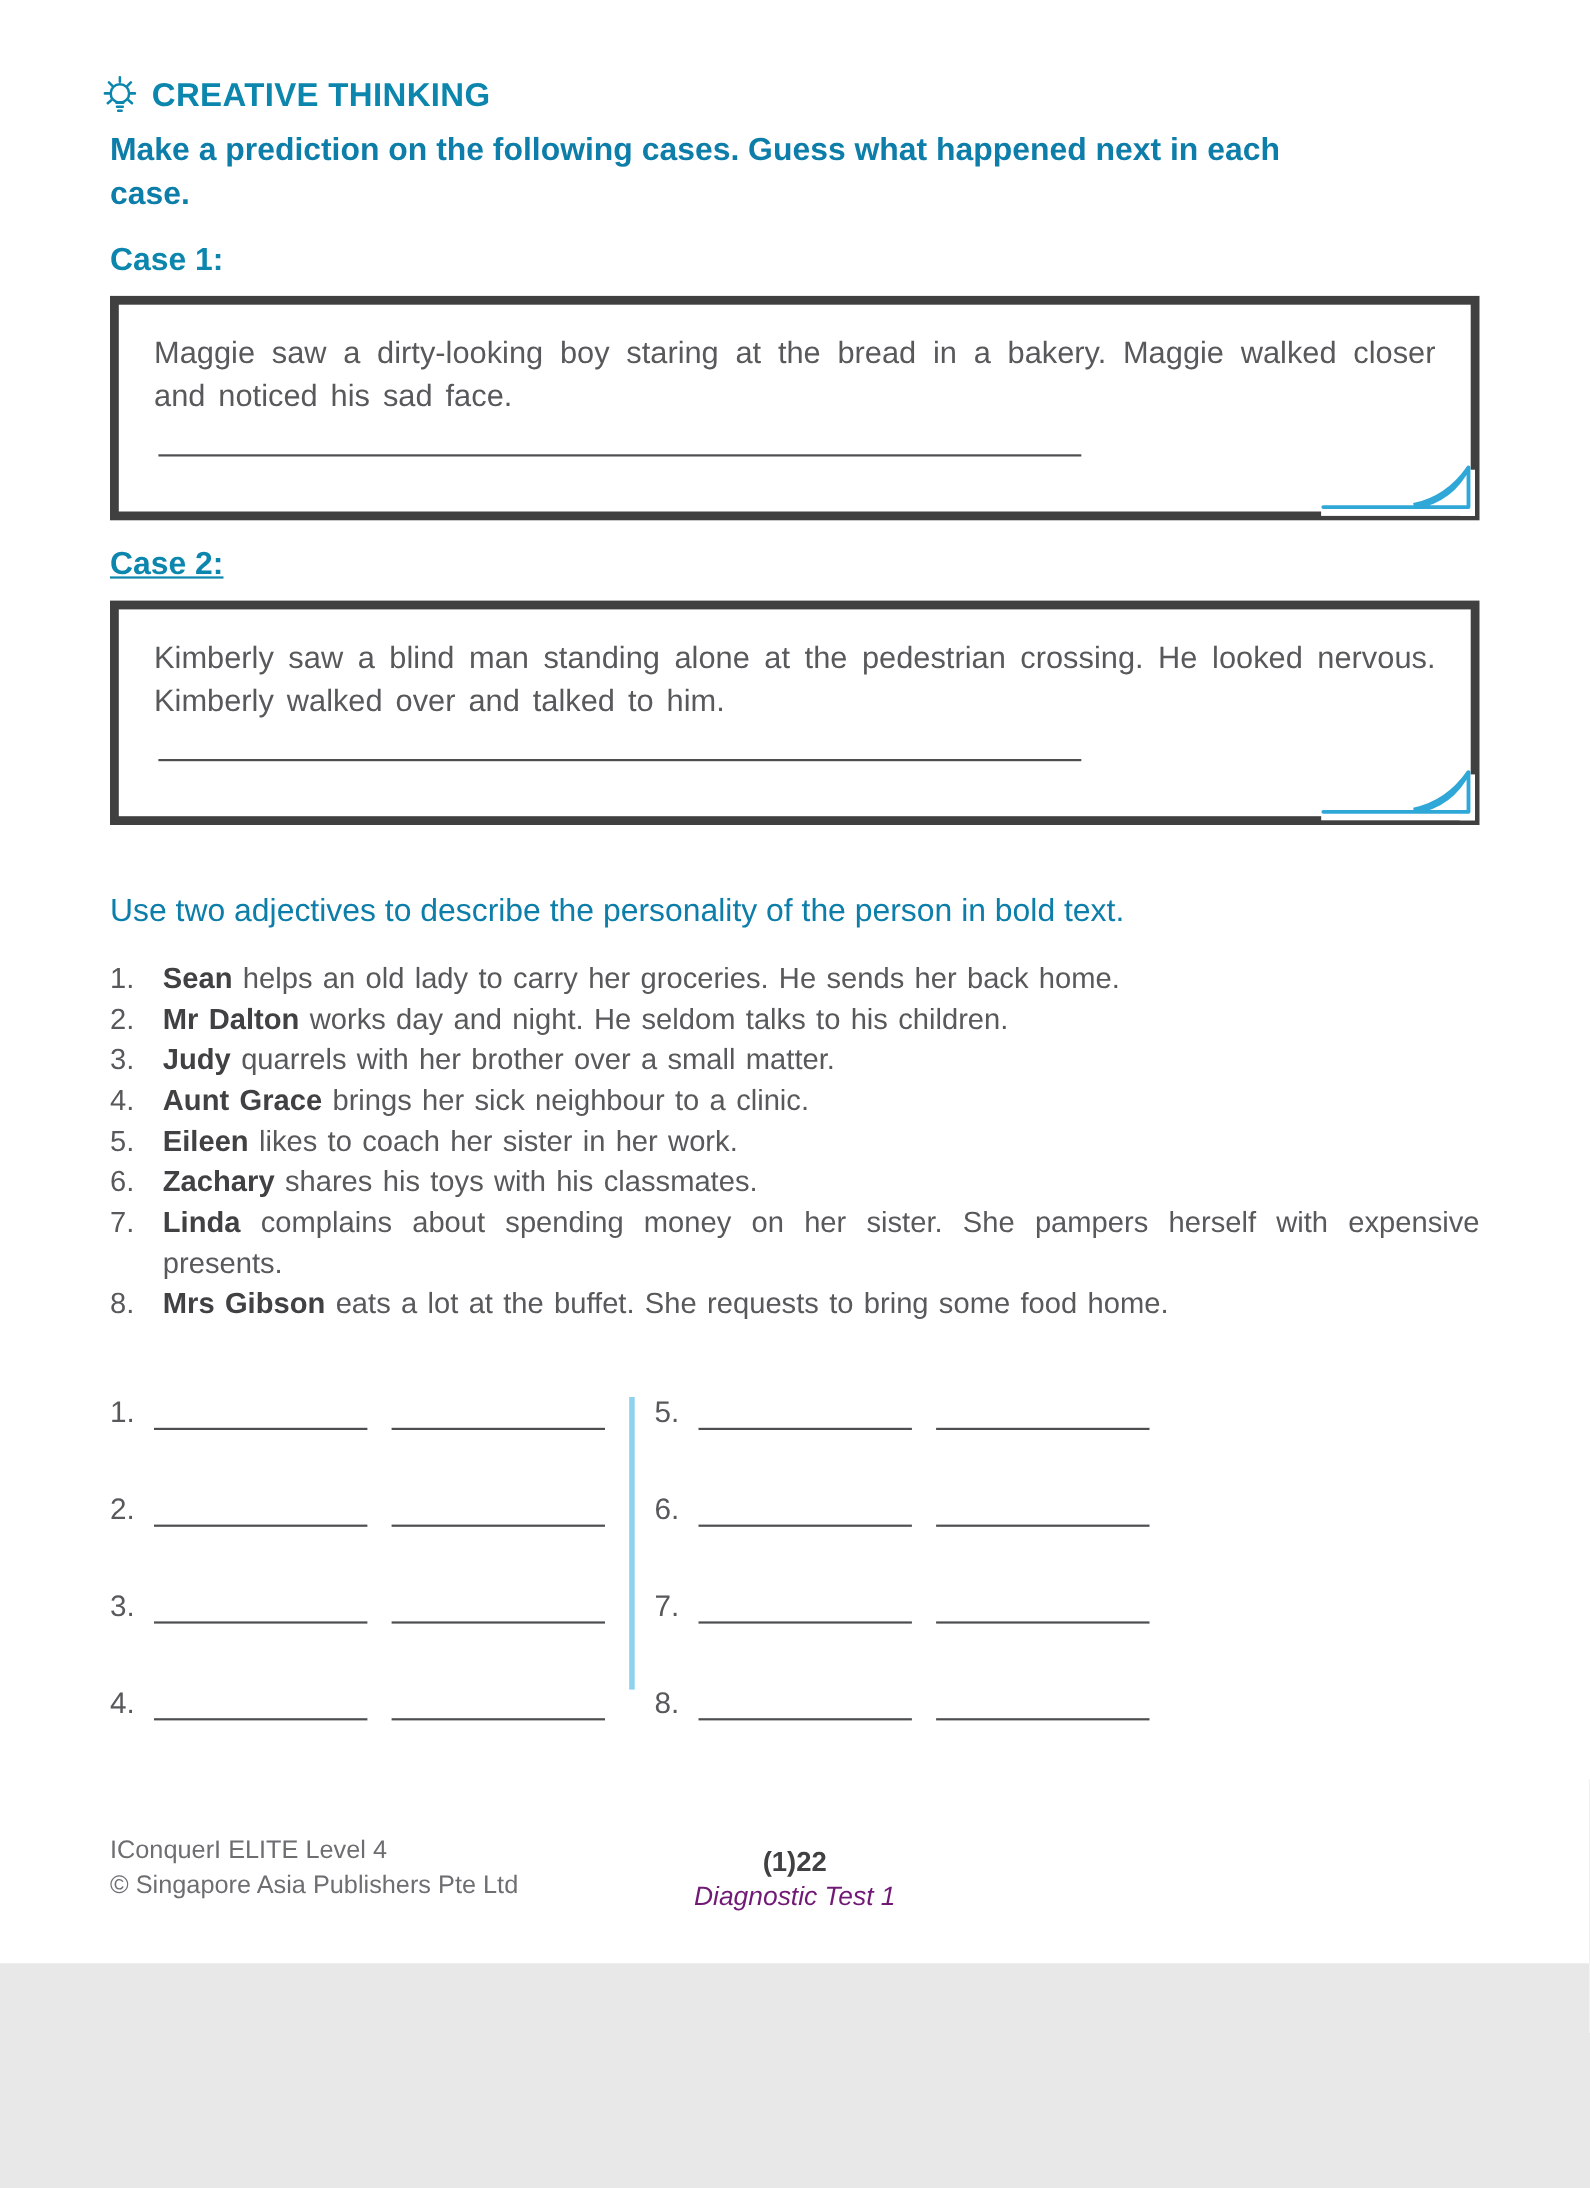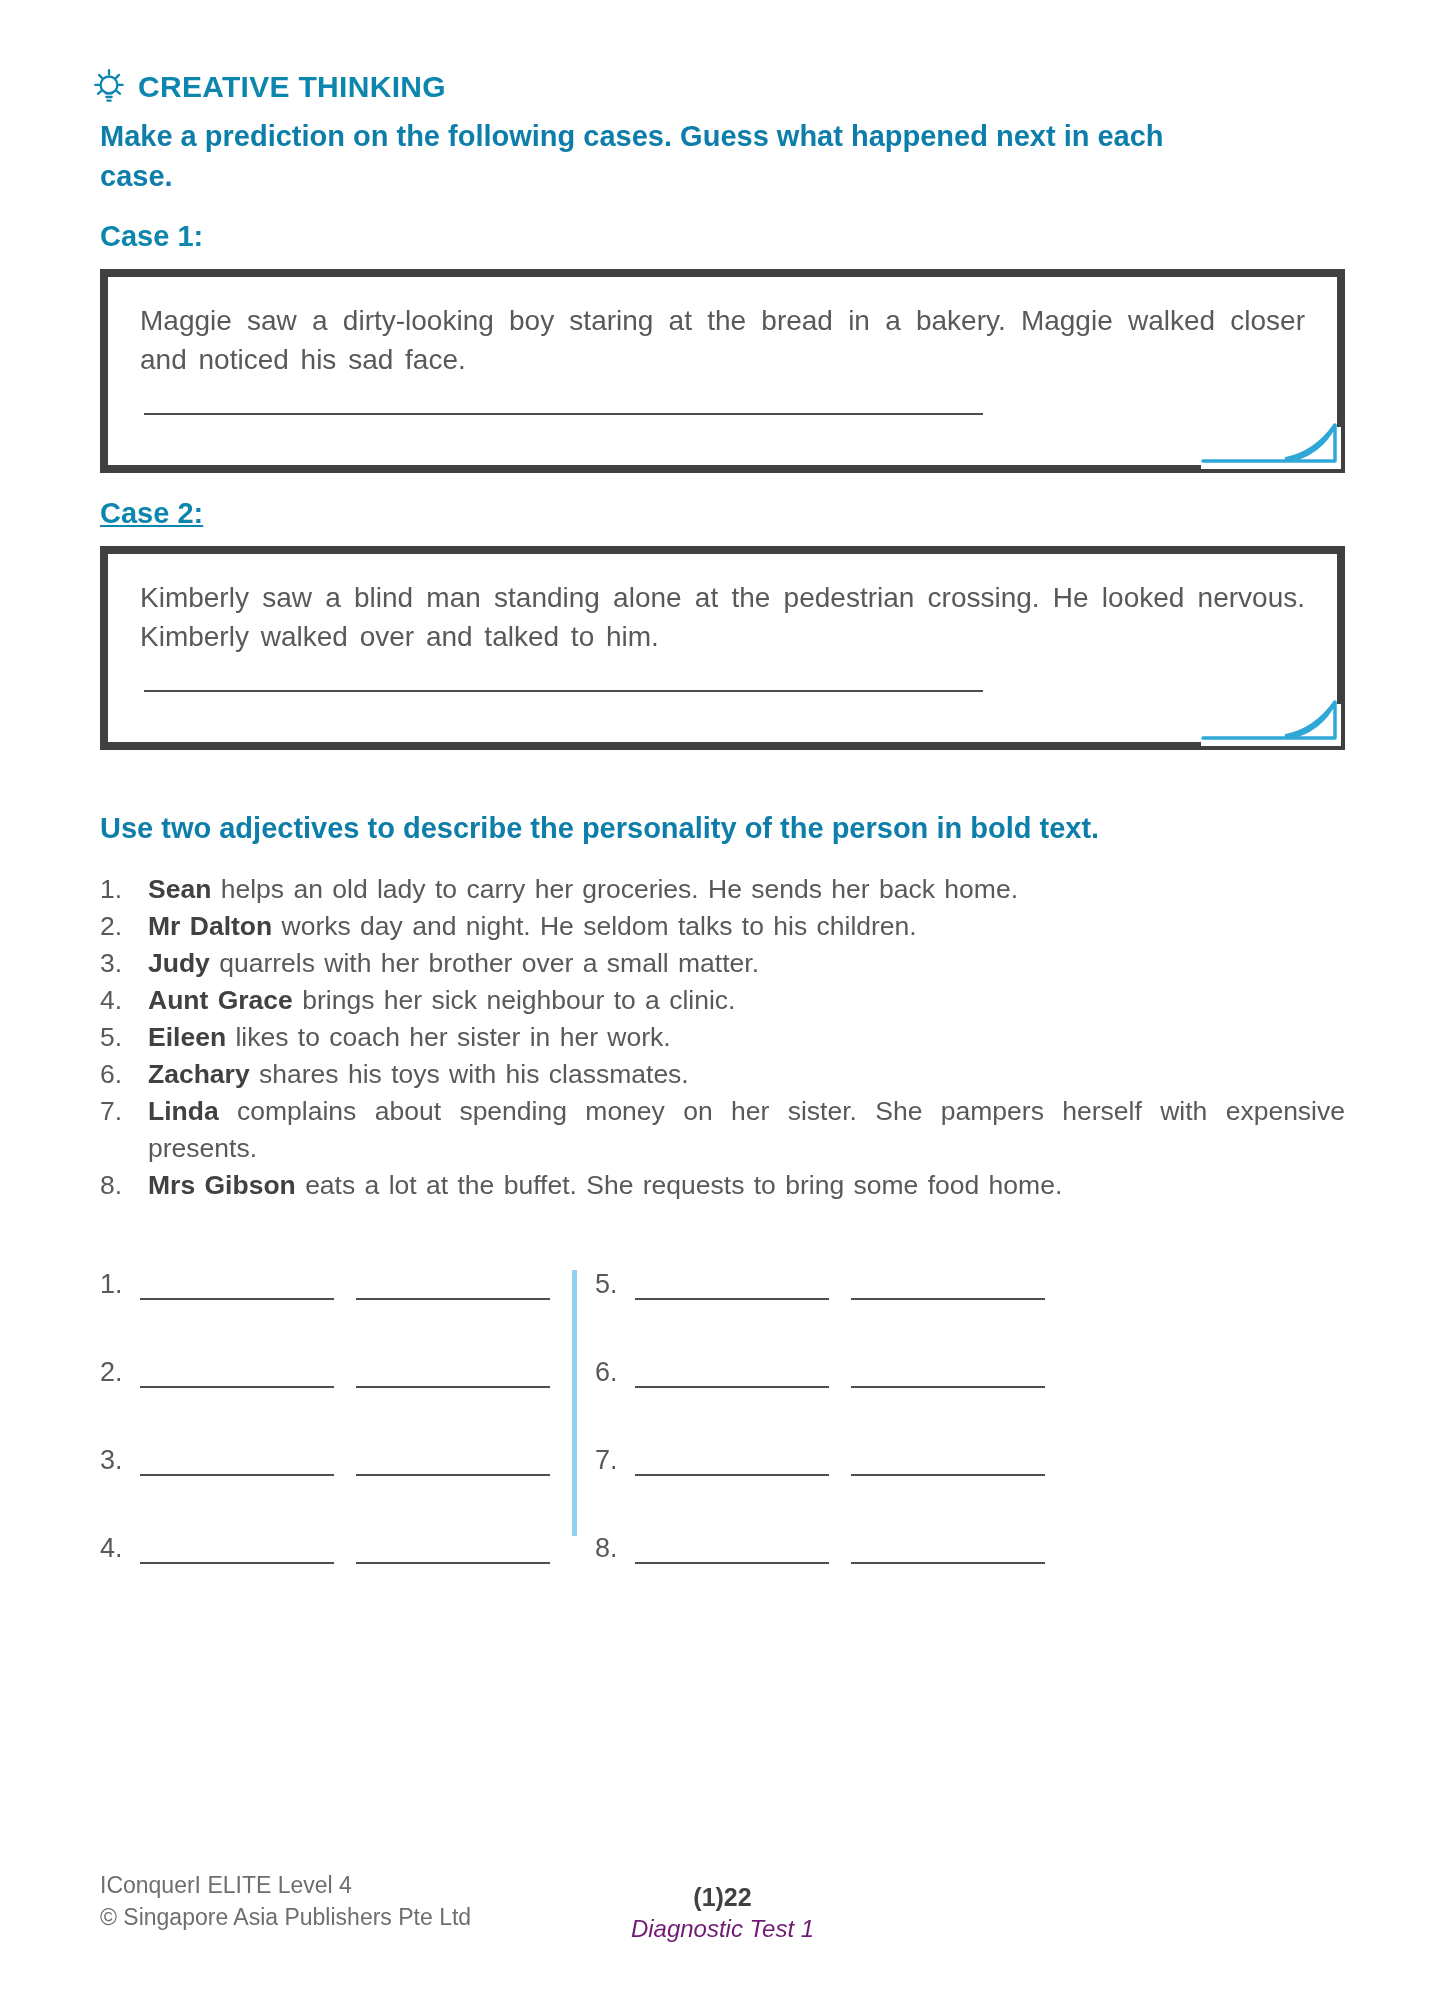--- a/index.html
+++ b/index.html
@@ -1,19 +1,19 @@
 <!DOCTYPE html>
 <html><head>
 <meta charset="utf-8">
 <style>
   * { box-sizing: border-box; }
   html, body { margin: 0; padding: 0; background: #e8e8e8; }
   .page {
     width: 1445px;
-    height: 1989px;
+    height: 1785px;
     margin: 0 auto;
     background: #ffffff;
     position: relative;
     font-family: "Liberation Sans", "DejaVu Sans", sans-serif;
     color: #58595b;
     padding: 66px 100px 0 100px;
     overflow: hidden;
   }
 
   
@@ -63,21 +63,21 @@
     margin: 34px 0 0 4px;
   }
   .curl { position: absolute; right: -4px; bottom: -4px; }
 
   .case2-gap { margin-top: 52px; text-decoration: underline; }
 
   
   h2.adj-instruction {
     margin: 62px 0 0 0;
     font-size: 29px;
-    font-weight: bold;
+    font-weight: normal;
     color: #0d7ea9;
   }
   .items { margin-top: 26px; }
   .item { display: flex; font-size: 26.5px; line-height: 37px; }
   .item .num { flex: none; width: 48px; }
   .item .text { flex: 1; text-align: justify; word-spacing: 2px; }
   .item b { color: #414042; }
 
   
   .answers { display: flex; margin-top: 62px; }

